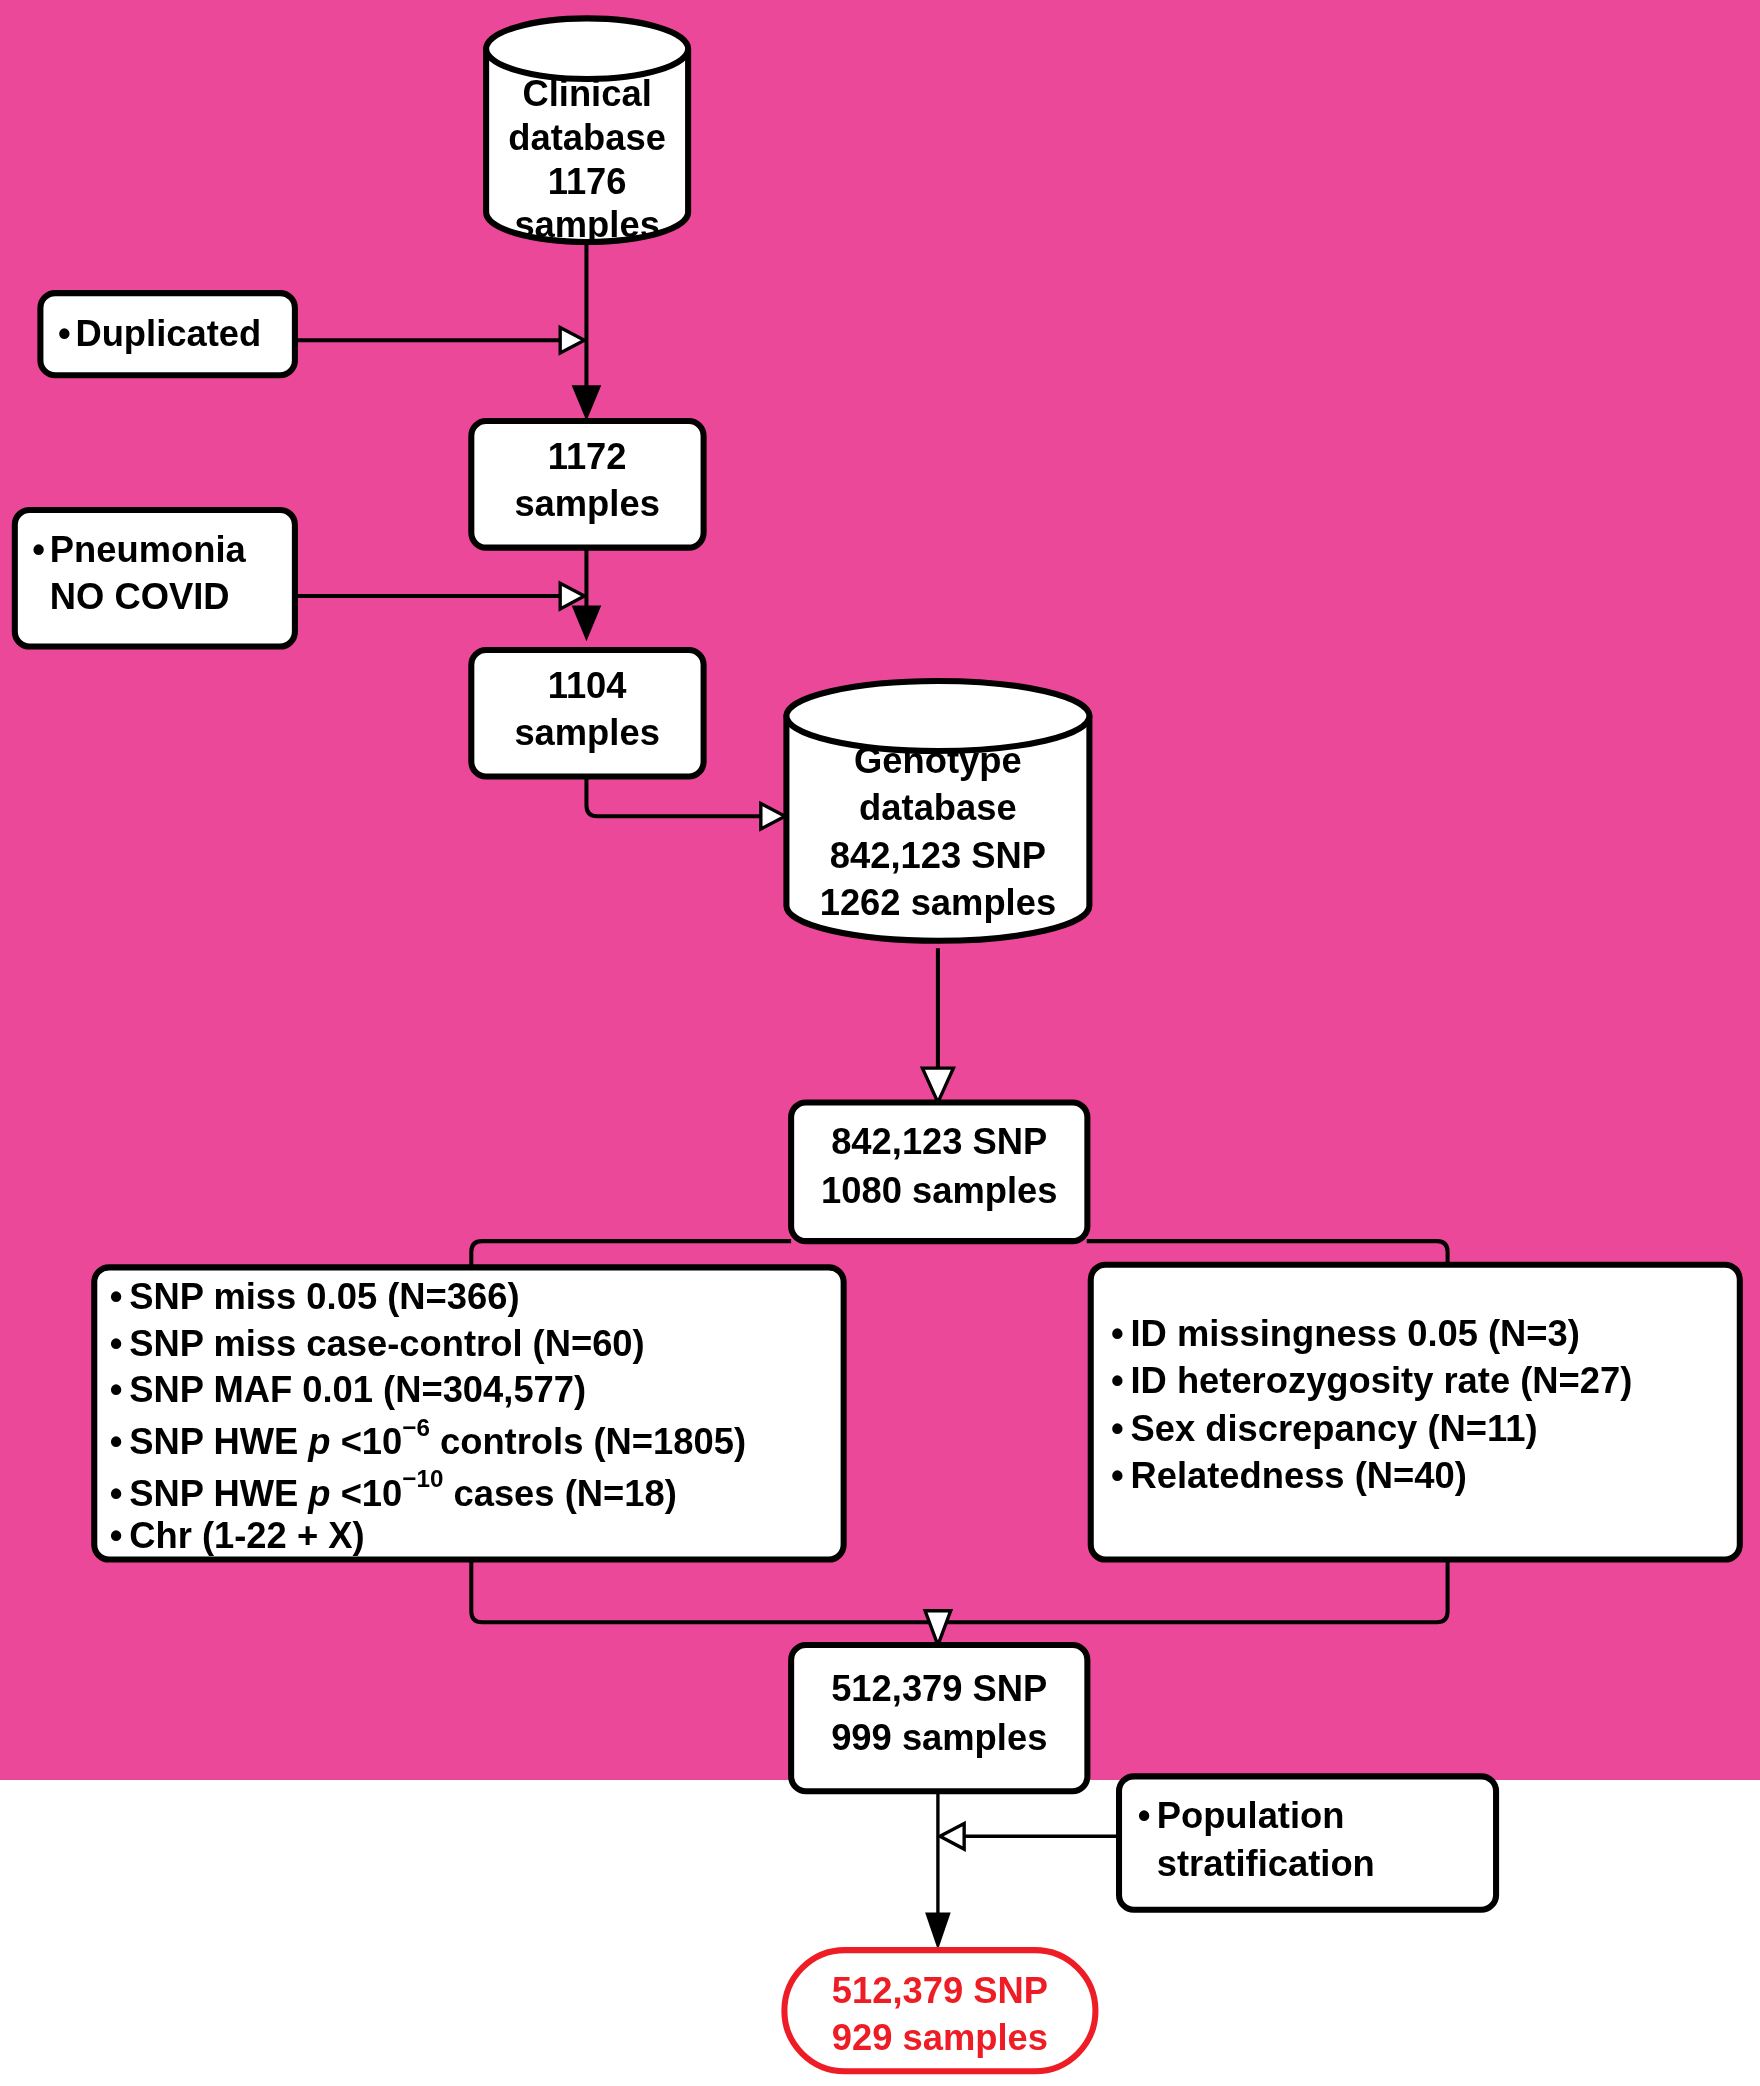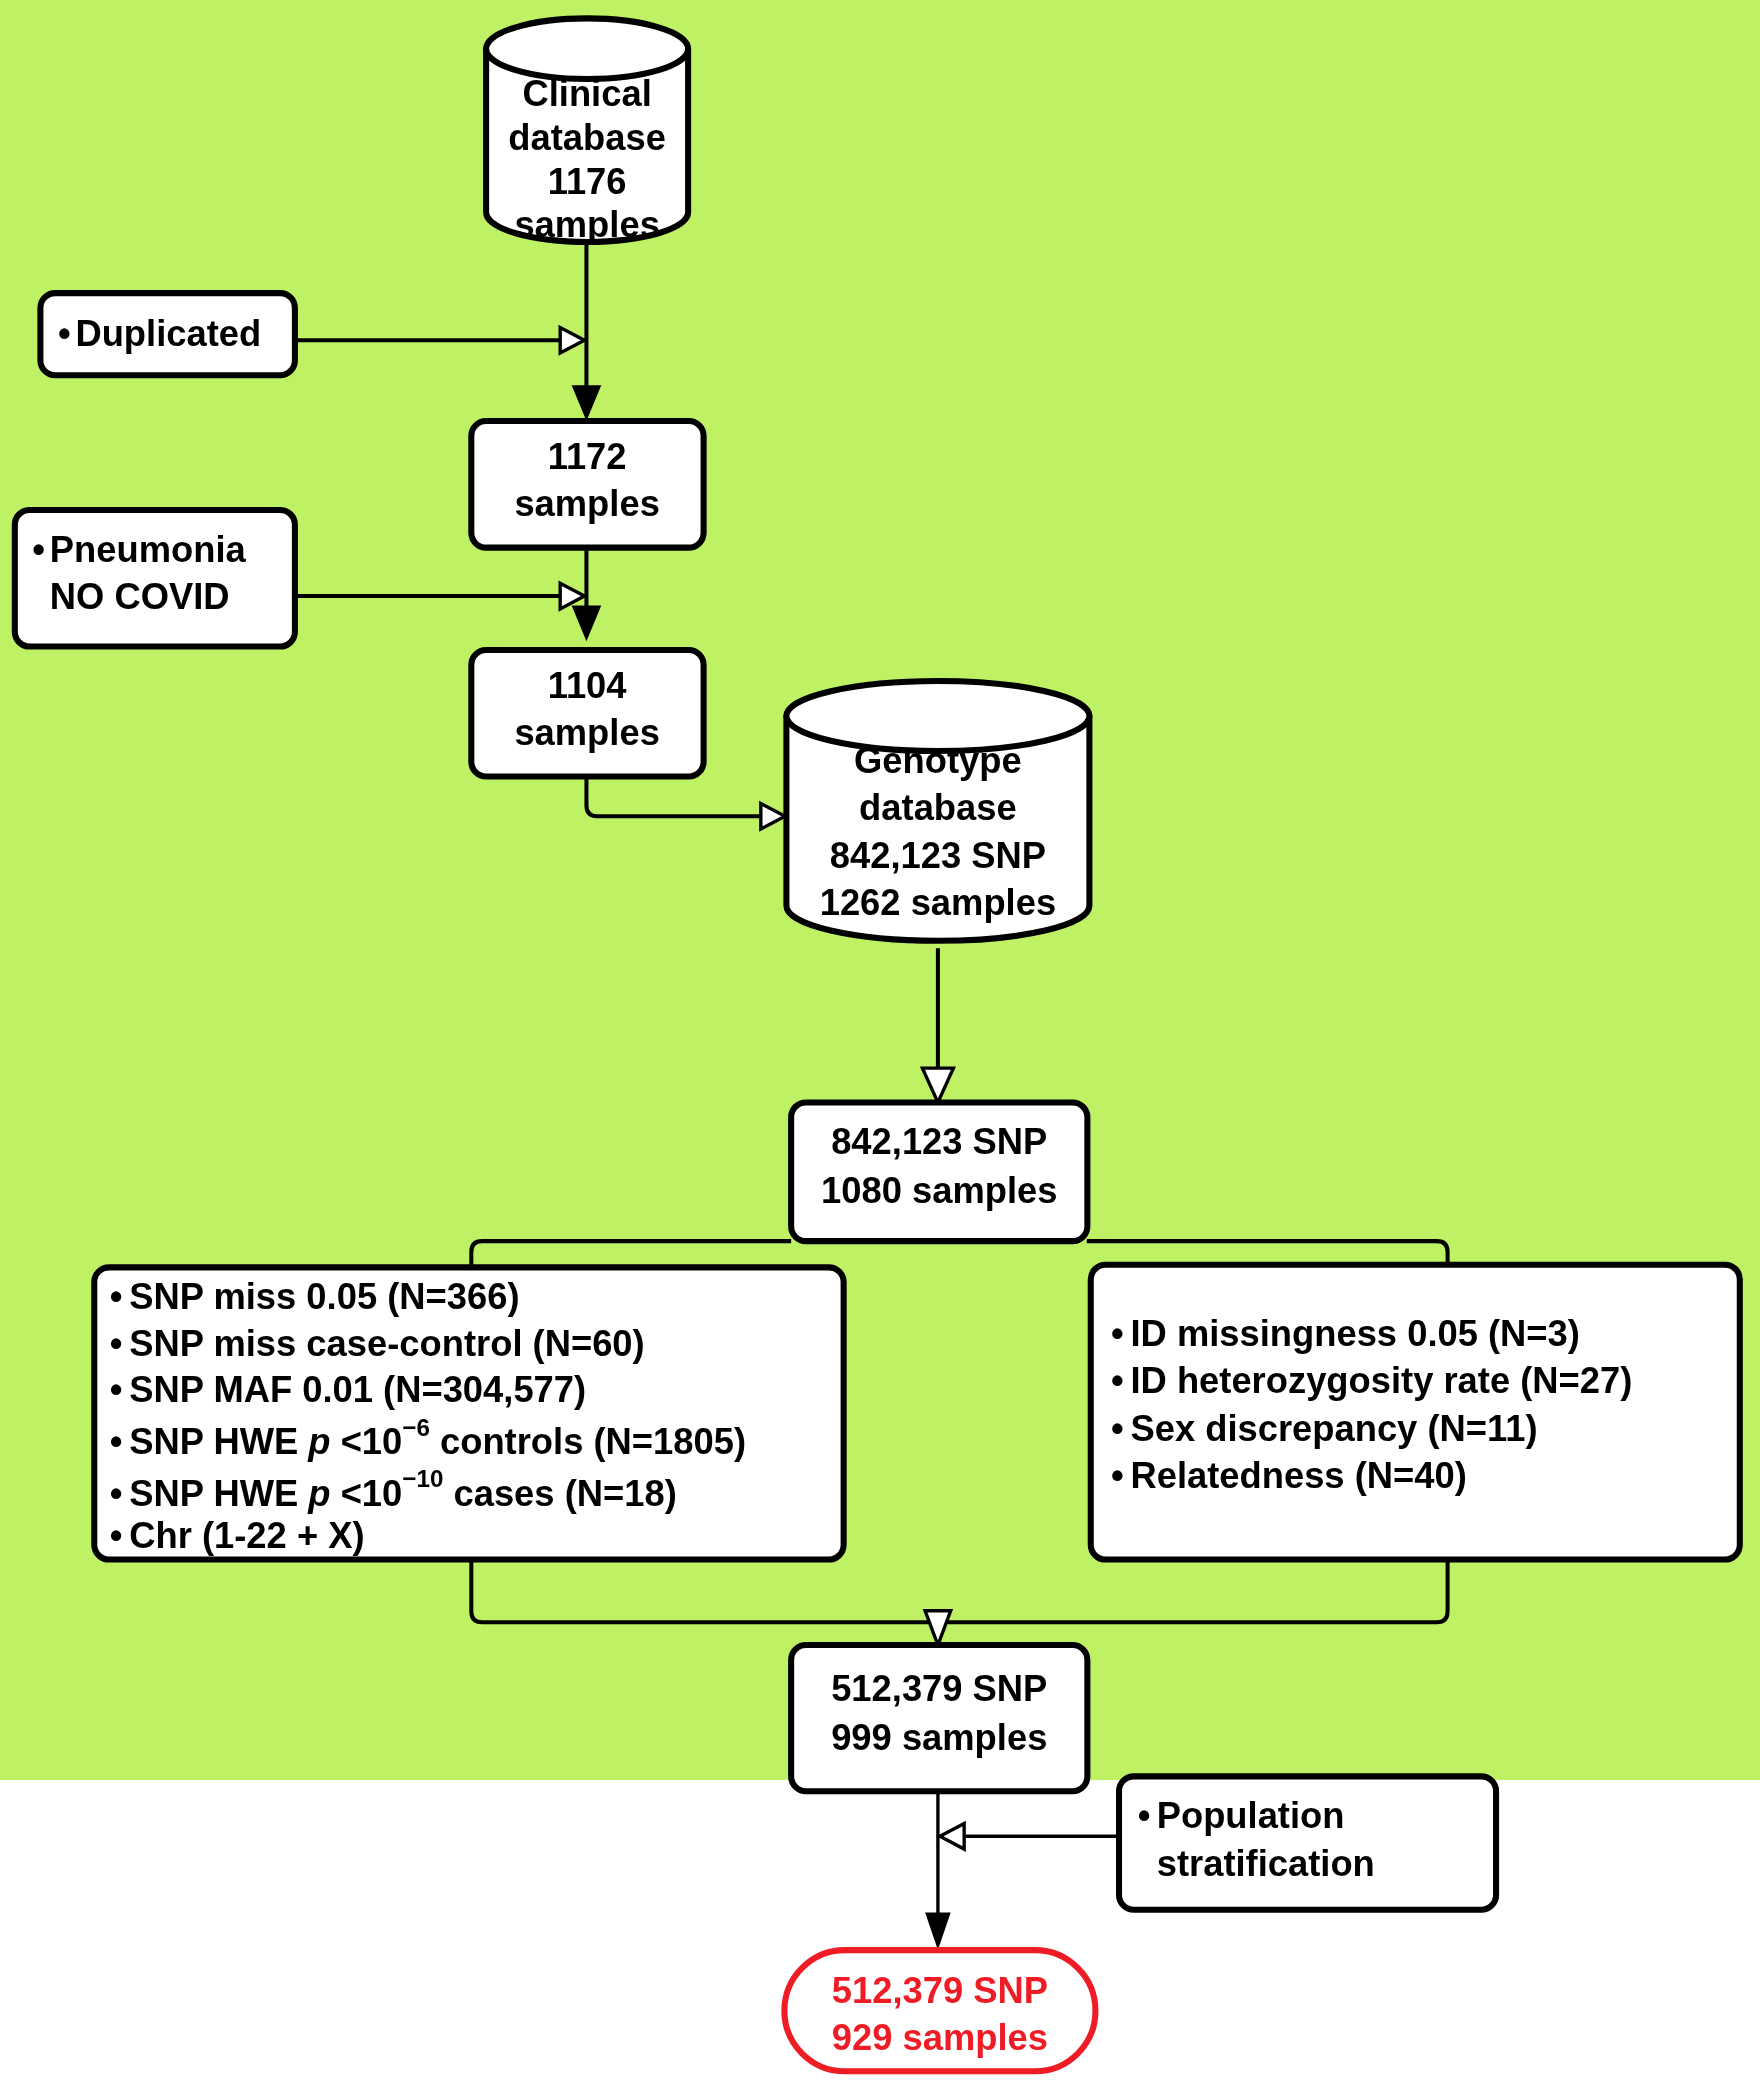--- a/index.html
+++ b/index.html
@@ -10,21 +10,21 @@
   body {
     width: 1760px;
     height: 2087px;
     font-family: "Liberation Sans", sans-serif;
     overflow: hidden;
   }
   #flowchart-root {
     position: relative;
     width: 1760px;
     height: 1780px;
-    background: #bef264;
+    background: #ec4899;
   }
   svg.chart-canvas {
     position: absolute;
     top: 0;
     left: 0;
     width: 1760px;
     height: 2087px;
     display: block;
   }
   .node-shape {

